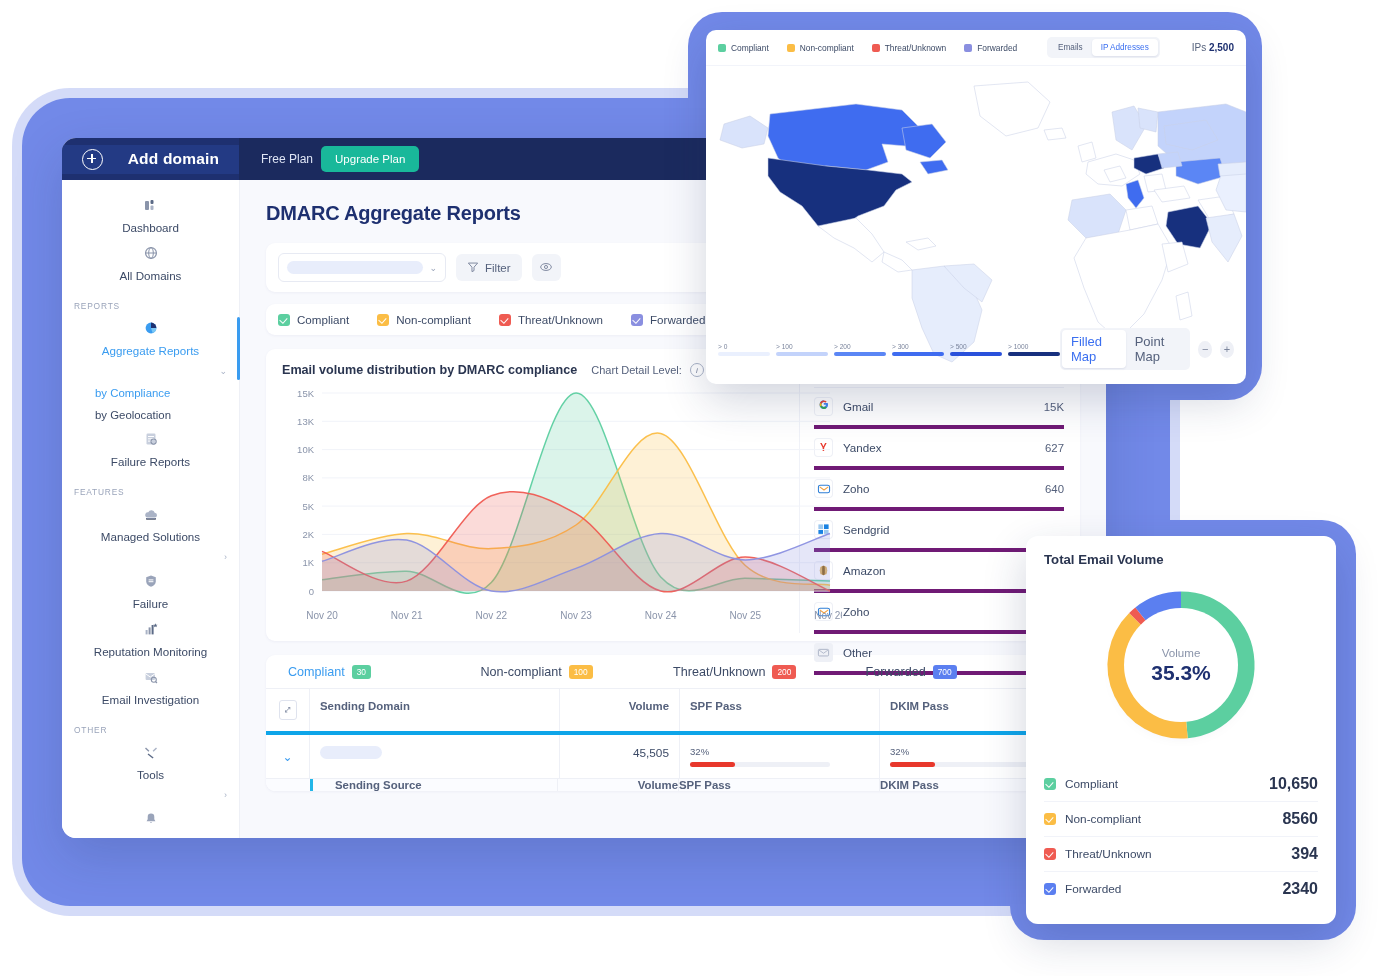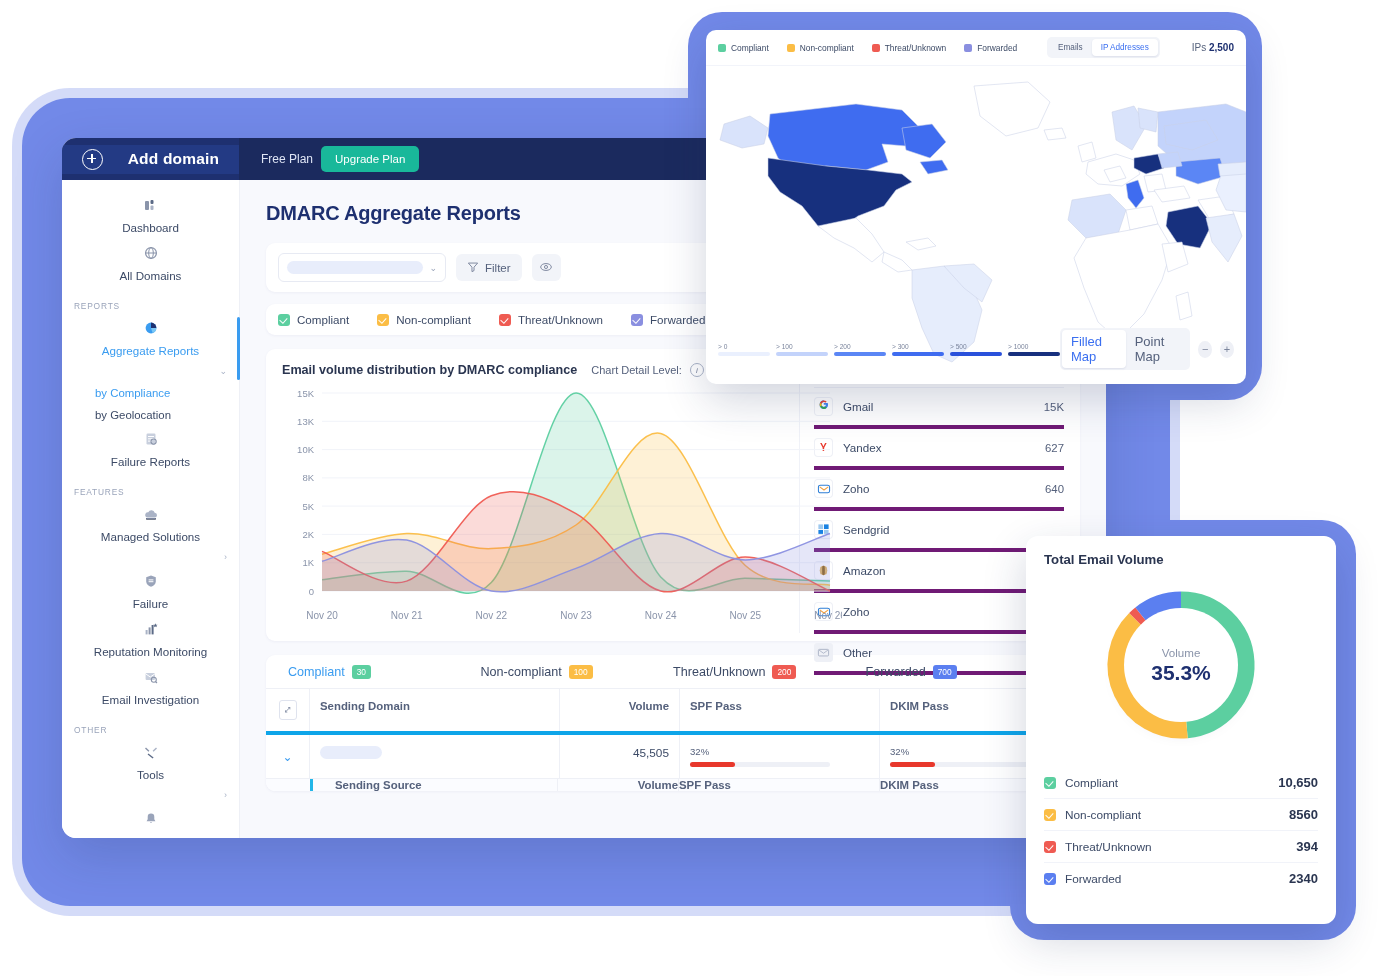--- a/index.html
+++ b/index.html
@@ -140,21 +140,21 @@
   .donutwin{position:absolute;left:1026px;top:536px;width:310px;height:388px;background:#fff;border-radius:12px;
      box-shadow:0 16px 44px rgba(29,45,90,.20);padding:16px 18px;box-sizing:border-box;}
   .dw-title{font-size:13.2px;font-weight:bold;color:#2a3550;}
   .donut-box{height:196px;display:flex;align-items:center;justify-content:center;}
   .donut-center{position:absolute;text-align:center;}
   .dc-lab{font-size:11.6px;color:#8a94aa;}
   .dc-val{font-size:21px;font-weight:bold;color:#1e3070;margin-top:2px;}
   .dlist{margin-top:4px;}
   .drow{display:flex;align-items:center;gap:9px;padding:8px 0;border-bottom:1px solid #f1f3f9;font-size:11.8px;color:#3c4a66;}
   .drow:last-child{border-bottom:0;}
-  .drow .v{margin-left:auto;font-weight:bold;color:#2a3550;font-size:13px;}
+  .drow .v{margin-left:auto;font-weight:bold;color:#2a3550;font-size:16px;}
 </style>
 </head>
 <body>
 
 <div class="stage">
 
   <div class="frame f-dash"></div>
   <div class="frame f-map"></div>
   <div class="frame f-donut"></div>
 

